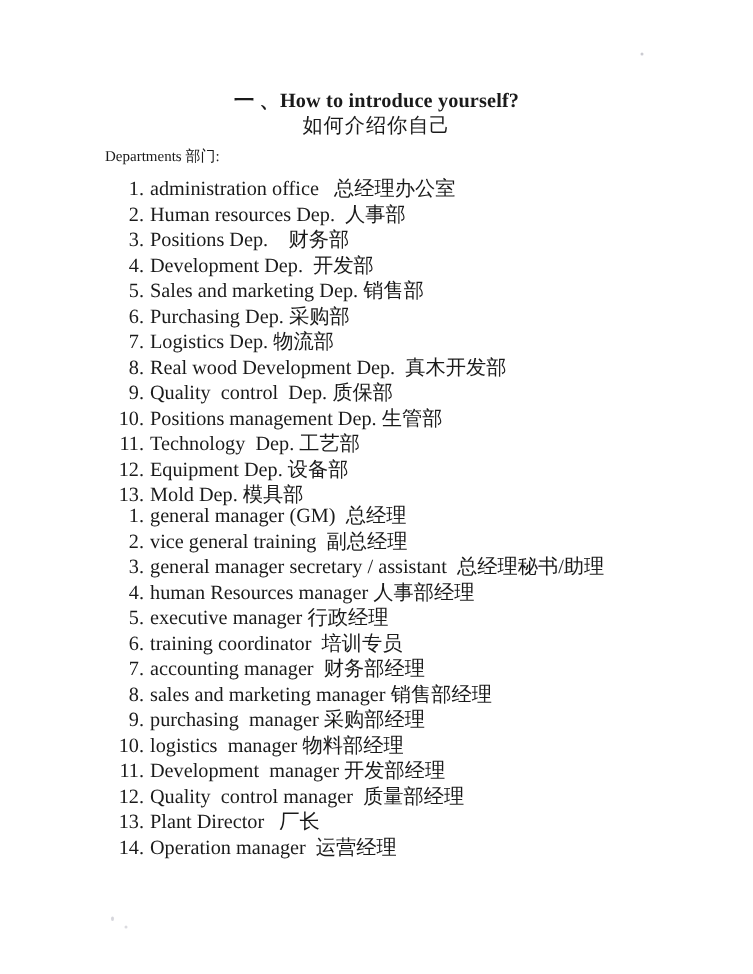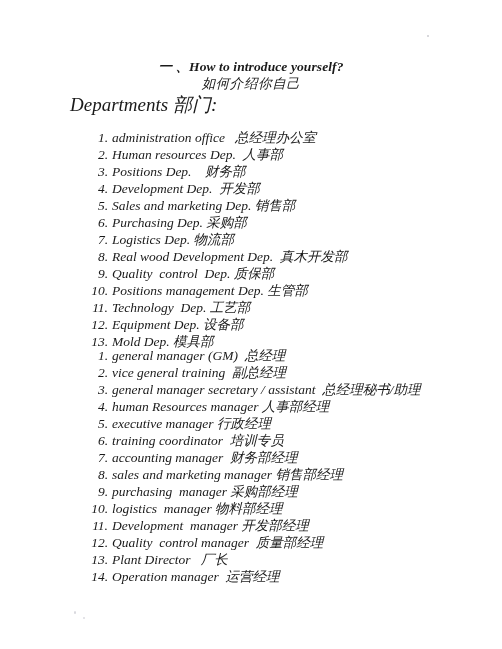--- a/index.html
+++ b/index.html
@@ -14,21 +14,20 @@
     overflow: hidden;
     font-family: "Liberation Serif", "DejaVu Serif", serif;
     color: #1a1a1a;
     -webkit-font-smoothing: antialiased;
   }
 
   .page {
     position: absolute;
     inset: 0;
     padding: 0;
-    font-style: italic;
   }
 
   
   .speck {
     position: absolute;
     background: #b9b9c2;
     border-radius: 50%;
     opacity: 0.75;
   }
   .speck-tr { left: 427px; top: 35px; width: 2px; height: 2px; }
@@ -59,29 +58,29 @@
 
   .section {
     position: absolute;
     left: 70px;
     right: 10px;
   }
   .section-departments { top: 96px; }
   .section-positions { top: 331px; }
 
   .section-heading {
-    font-size: 19px;
+    font-size: 10px;
     font-weight: normal;
     line-height: 17px;
     white-space: pre;
   }
 
   ol.doc-list {
     list-style: none;
-    margin: 16px;
+    margin: 4px;
     padding: 0;
   }
   ol.doc-list li {
     font-size: 13.5px;
     line-height: 17px;
     white-space: pre;
     display: block;
   }
   .num {
     display: inline-block;

